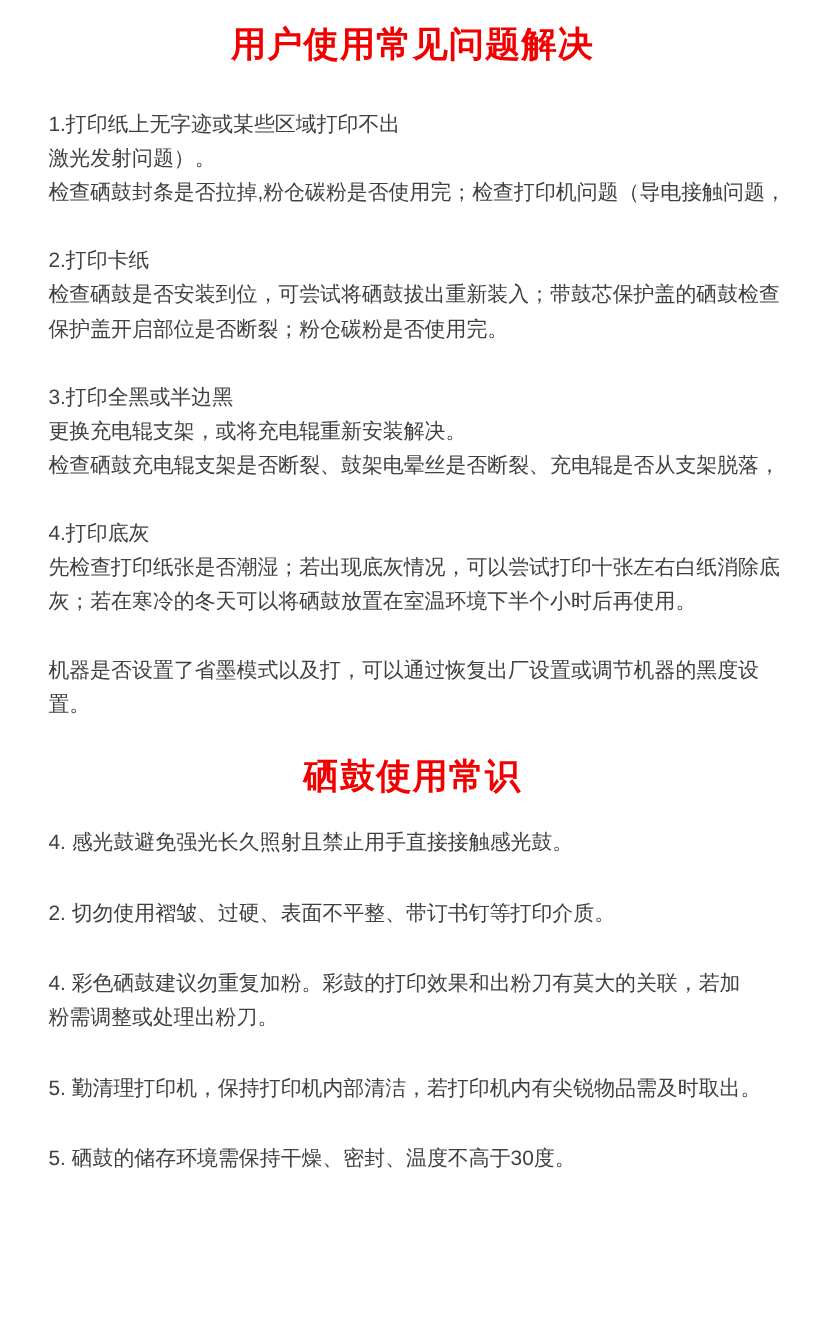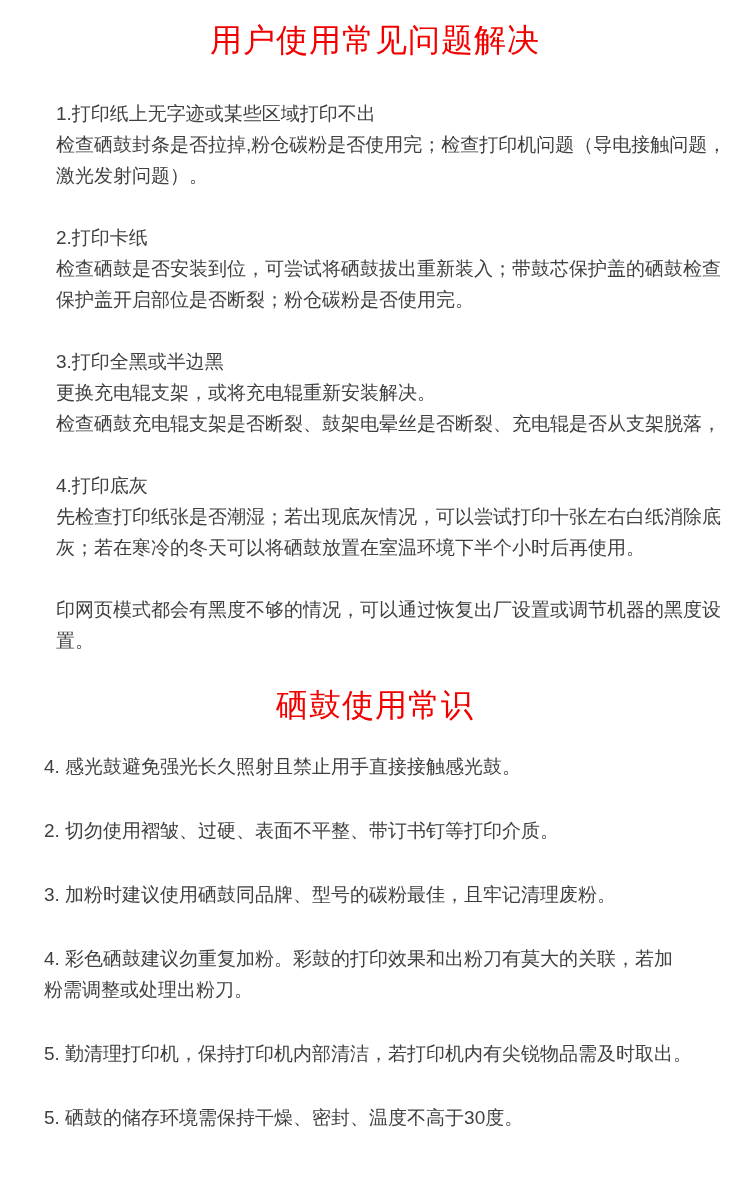--- a/index.html
+++ b/index.html
@@ -6,47 +6,47 @@
   body {
     width: 750px;
     background: var(--bg, #ffffff);
     font-family: "Liberation Sans", "DejaVu Sans", sans-serif;
   }
   .doc { padding: 22px 44px 8px 44px; }
   .section-title {
     color: var(--accent, #f20000);
     font-size: 32px;
     line-height: 36px;
-    font-weight: normal;
+    font-weight: bold;
     text-align: center;
     margin: 0;
     letter-spacing: 1px;
   }
   #faq-title { margin-bottom: 40px; }
   #tips-title { margin: 0 0 28px 0; }
   .item {
     font-size: 19px;
     line-height: 31px;
     color: var(--text, #404040);
   }
-  .faq-item { margin-bottom: 31px; margin-left: 12px; }
+  .faq-item { margin-bottom: 31px; }
   .tips-item { margin-bottom: 33px; }
   .line { white-space: nowrap; }
 </style>
 </head>
 <body>
 
 <div class="doc">
 
   <h1 class="section-title" id="faq-title">用户使用常见问题解决</h1>
 
   <div class="item faq-item">
     <div class="line">1.打印纸上无字迹或某些区域打印不出</div>
+    <div class="line">激光发射问题）。</div>
     <div class="line">检查硒鼓封条是否拉掉,粉仓碳粉是否使用完；检查打印机问题（导电接触问题，</div>
-    <div class="line">激光发射问题）。</div>
   </div>
 
   <div class="item faq-item">
     <div class="line">2.打印卡纸</div>
     <div class="line">检查硒鼓是否安装到位，可尝试将硒鼓拔出重新装入；带鼓芯保护盖的硒鼓检查</div>
     <div class="line">保护盖开启部位是否断裂；粉仓碳粉是否使用完。</div>
   </div>
 
   <div class="item faq-item">
     <div class="line">3.打印全黑或半边黑</div>
@@ -54,37 +54,34 @@
     <div class="line">检查硒鼓充电辊支架是否断裂、鼓架电晕丝是否断裂、充电辊是否从支架脱落，</div>
   </div>
 
   <div class="item faq-item">
     <div class="line">4.打印底灰</div>
     <div class="line">先检查打印纸张是否潮湿；若出现底灰情况，可以尝试打印十张左右白纸消除底</div>
     <div class="line">灰；若在寒冷的冬天可以将硒鼓放置在室温环境下半个小时后再使用。</div>
   </div>
 
   <div class="item faq-item">
-    <div class="line">印网页模式都会有黑度不够的情况，可以通过恢复出厂设置或调节机器的黑度设</div>
+    <div class="line">机器是否设置了省墨模式以及打，可以通过恢复出厂设置或调节机器的黑度设</div>
     <div class="line">置。</div>
   </div>
 
   <h1 class="section-title" id="tips-title">硒鼓使用常识</h1>
 
   <div class="item tips-item">
     <div class="line">4. 感光鼓避免强光长久照射且禁止用手直接接触感光鼓。</div>
   </div>
 
   <div class="item tips-item">
     <div class="line">2. 切勿使用褶皱、过硬、表面不平整、带订书钉等打印介质。</div>
   </div>
 
-  <div class="item tips-item">
-    <div class="line">3. 加粉时建议使用硒鼓同品牌、型号的碳粉最佳，且牢记清理废粉。</div>
-  </div>
 
   <div class="item tips-item">
     <div class="line">4. 彩色硒鼓建议勿重复加粉。彩鼓的打印效果和出粉刀有莫大的关联，若加</div>
     <div class="line">粉需调整或处理出粉刀。</div>
   </div>
 
   <div class="item tips-item">
     <div class="line">5. 勤清理打印机，保持打印机内部清洁，若打印机内有尖锐物品需及时取出。</div>
   </div>
 

